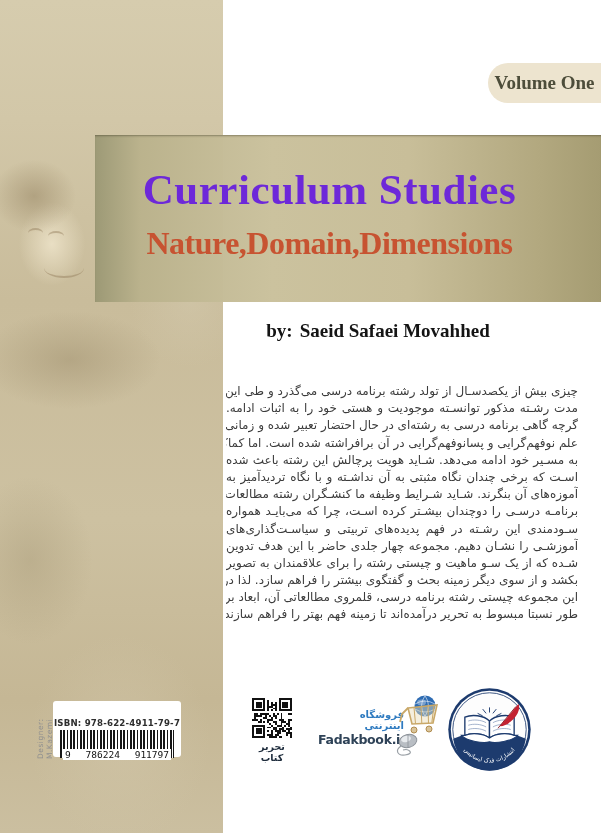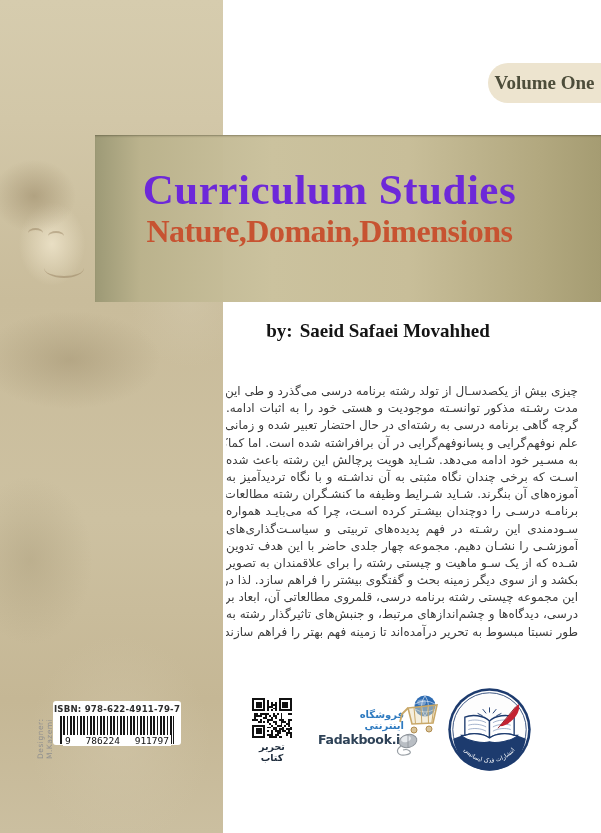--- a/index.html
+++ b/index.html
@@ -28,39 +28,39 @@
     box-shadow:inset 0 2px 2px -1px rgba(60,55,35,.45);}
 
   
   .volume-badge{position:absolute;left:488px;top:63px;width:113px;height:40px;z-index:3;
     background:#ede4cf;border-radius:20px 0 0 20px;display:flex;align-items:center;justify-content:center;}
   .volume-badge span{font-weight:bold;font-size:19px;color:#4d4d3a;}
 
   
   .title-wrap{position:absolute;left:57px;top:168px;width:545px;z-index:3;text-align:center;}
   .title{margin:0;font-size:43px;line-height:1;font-weight:bold;color:#6d28d9;letter-spacing:.5px;}
-  .subtitle{margin:4px 0 0 0;font-size:32px;line-height:1;font-weight:bold;color:#c75331;letter-spacing:-.5px;}
+  .subtitle{margin:16px 0 0 0;font-size:32px;line-height:1;font-weight:bold;color:#c75331;letter-spacing:-.5px;}
 
   
   .byline{position:absolute;left:223px;top:320px;width:310px;z-index:3;text-align:center;
     font-size:19px;font-weight:bold;color:#141414;}
   .byline .author{margin-left:7px;}
 
   
   .summary{position:absolute;left:226px;top:383px;width:352px;z-index:3;direction:rtl;
     font-family:"DejaVu Sans",sans-serif;font-size:12px;color:#3c3c3c;}
   .sline{height:17.2px;line-height:17.2px;text-align:justify;text-align-last:justify;
     overflow:hidden;white-space:nowrap;}
 
   
   .designer{position:absolute;left:36px;top:699px;height:60px;z-index:3;
     writing-mode:vertical-rl;transform:rotate(180deg);
     font-family:"DejaVu Sans",sans-serif;font-size:7.5px;color:#8f8f8f;letter-spacing:.5px;}
-  .isbn-box{position:absolute;left:53px;top:701px;width:128px;height:44px;z-index:3;
-    background:#fff;border-radius:3px;padding-top:3px;box-sizing:border-box;}
+  .isbn-box{position:absolute;left:53px;top:701px;width:128px;height:56px;z-index:3;
+    background:#fff;border-radius:3px;padding-top:17px;box-sizing:border-box;}
   .isbn-text{font-family:"DejaVu Sans",sans-serif;font-size:8.6px;font-weight:bold;color:#2e2e2e;
     text-align:center;letter-spacing:.2px;}
   .bars{margin:2px 7px 0 7px;height:28px;
     background:repeating-linear-gradient(90deg,#161616 0 1.6px,#fff 1.6px 2.8px,#161616 2.8px 5.4px,
       #fff 5.4px 6.6px,#161616 6.6px 7.6px,#fff 7.6px 10px);}
   .bar-digits{position:relative;margin:-9px 10px 0 10px;background:#fff;
     font-family:"DejaVu Sans Mono",monospace;font-size:9.5px;color:#111;
     display:flex;justify-content:space-between;padding:0 2px;}
 
   
@@ -112,21 +112,20 @@
     <div class="sline">علم نوفهم‌گرایی و پسانوفهم‌گرایی در آن برافراشته شده است. اما کماکان</div>
     <div class="sline">به مسـیر خود ادامه می‌دهد. شـاید هویت پرچالش این رشته باعث شده</div>
     <div class="sline">اسـت که برخی چندان نگاه مثبتی به آن نداشـته و با نگاه تردیدآمیز به</div>
     <div class="sline">آموزه‌های آن بنگرند. شـاید شـرایط وظیفه ما کنشـگران رشته مطالعات</div>
     <div class="sline">برنامـه درسـی را دوچندان بیشـتر کرده اسـت، چرا که می‌بایـد همواره</div>
     <div class="sline">سـودمندی این رشـته در فهم پدیده‌های تربیتی و سیاسـت‌گذاری‌های</div>
     <div class="sline">آموزشـی را نشـان دهیم. مجموعه چهار جلدی حاضر با این هدف تدوین</div>
     <div class="sline">شـده که از یک سـو ماهیت و چیستی رشته را برای علاقمندان به تصویر</div>
     <div class="sline">بکشد و از سوی دیگر زمینه بحث و گفتگوی بیشتر را فراهم سازد. لذا در</div>
     <div class="sline">این مجموعه چیستی رشته برنامه درسی، قلمروی مطالعاتی آن، ابعاد برنامه</div>
-    <div class="sline">درسی، دیدگاه‌ها و چشم‌اندازهای مرتبط، و جنبش‌های تاثیرگذار رشته به</div>
     <div class="sline">طور نسبتا مبسوط به تحریر درآمده‌اند تا زمینه فهم بهتر را فراهم سازند.</div>
   </div>
 
   <div class="designer">Designer: M.Kazemi</div>
 
   <div class="isbn-box">
     <div class="isbn-text">ISBN: 978-622-4911-79-7</div>
     <div class="bars"></div>
     <div class="bar-digits">
       <span>9</span>

